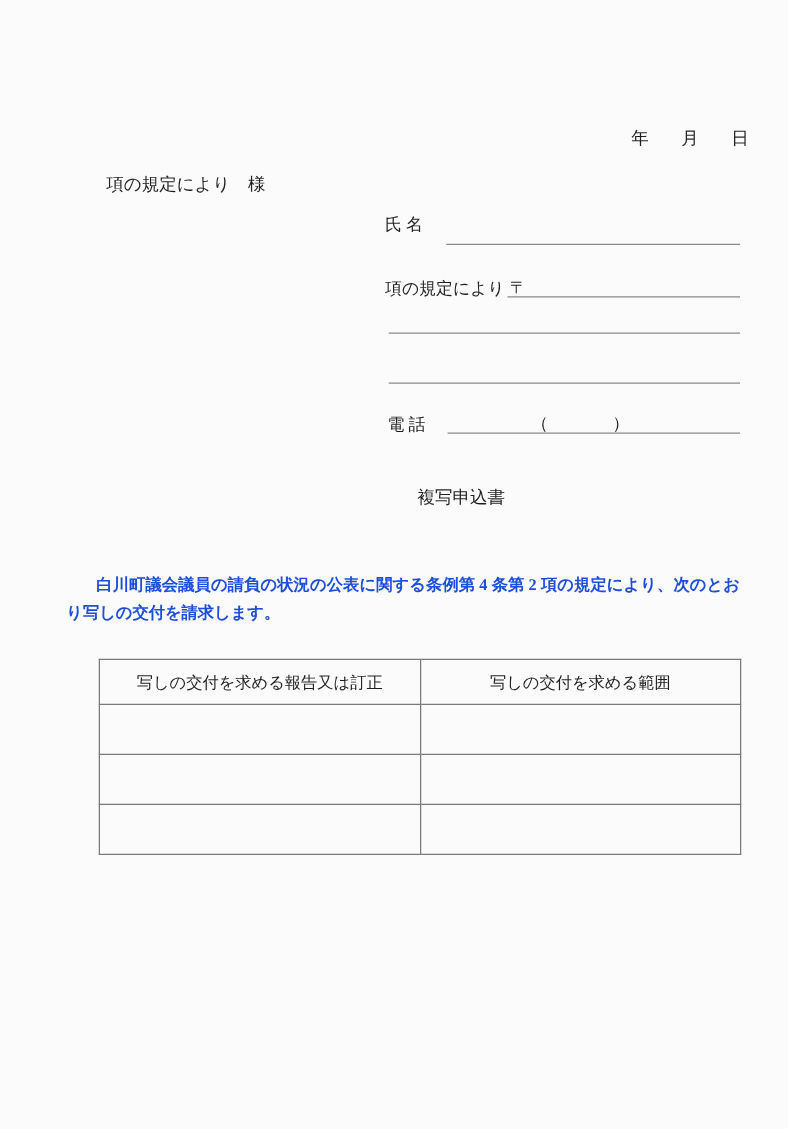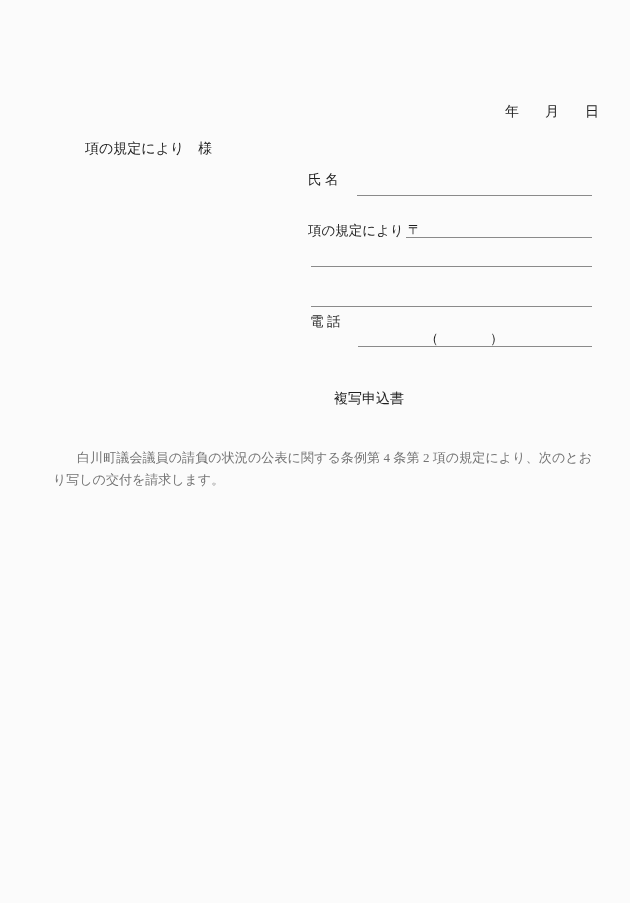--- a/index.html
+++ b/index.html
@@ -33,27 +33,28 @@
   }
   .date-line {
     display: flex;
     gap: 26px;
     font-size: 14px;
     line-height: 15px;
   }
   .body-par {
     position: absolute;
     left: 53px;
-    top: 447px;
+    top: 457px;
     width: 539px;
     font-size: 13px;
     line-height: 22px;
     text-indent: 24px;
     text-align: justify;
-    color: #737373;
+    color: #1d4ed8;
+    font-weight: bold;
   }
   .form-table {
     position: absolute;
     left: 79px;
     top: 527px;
     width: 514px;
     border: 1px solid #7a7a7a;
     border-collapse: collapse;
     table-layout: fixed;
     background: transparent;
@@ -88,23 +89,45 @@
   <div class="abs txt" style="left:308px; top:172px;">氏 名</div>
   <div class="rule" style="left:357px; top:195px; width:235px;"></div>
 
   <div class="abs txt" style="left:308px; top:223px;">項の規定により</div>
   <div class="abs postal" style="left:408px; top:222px;">〒</div>
   <div class="rule" style="left:406px; top:237px; width:186px;"></div>
 
   <div class="rule" style="left:311px; top:266px; width:281px;"></div>
   <div class="rule" style="left:311px; top:306px; width:281px;"></div>
 
-  <div class="abs txt" style="left:310px; top:314px;">電 話</div>
+  <div class="abs txt" style="left:310px; top:332px;">電 話</div>
   <div class="rule" style="left:358px; top:346px; width:234px;"></div>
   <div class="abs txt" style="left:425px; top:331px;">（</div>
   <div class="abs txt" style="left:490px; top:331px;">）</div>
 
   <div class="abs txt" style="left:303px; top:391px; font-size:14px;margin-left:31px;">複写申込書</div>
 
   <div class="body-par">白川町議会議員の請負の状況の公表に関する条例第 4 条第 2 項の規定により、次のとおり写しの交付を請求します。</div>
 
+  <table class="form-table">
+    <thead>
+      <tr>
+        <th>写しの交付を求める報告又は訂正</th>
+        <th>写しの交付を求める範囲</th>
+      </tr>
+    </thead>
+    <tbody>
+      <tr>
+        <td></td>
+        <td></td>
+      </tr>
+      <tr>
+        <td></td>
+        <td></td>
+      </tr>
+      <tr>
+        <td></td>
+        <td></td>
+      </tr>
+    </tbody>
+  </table>
 
 </div>
 
 </body></html>

